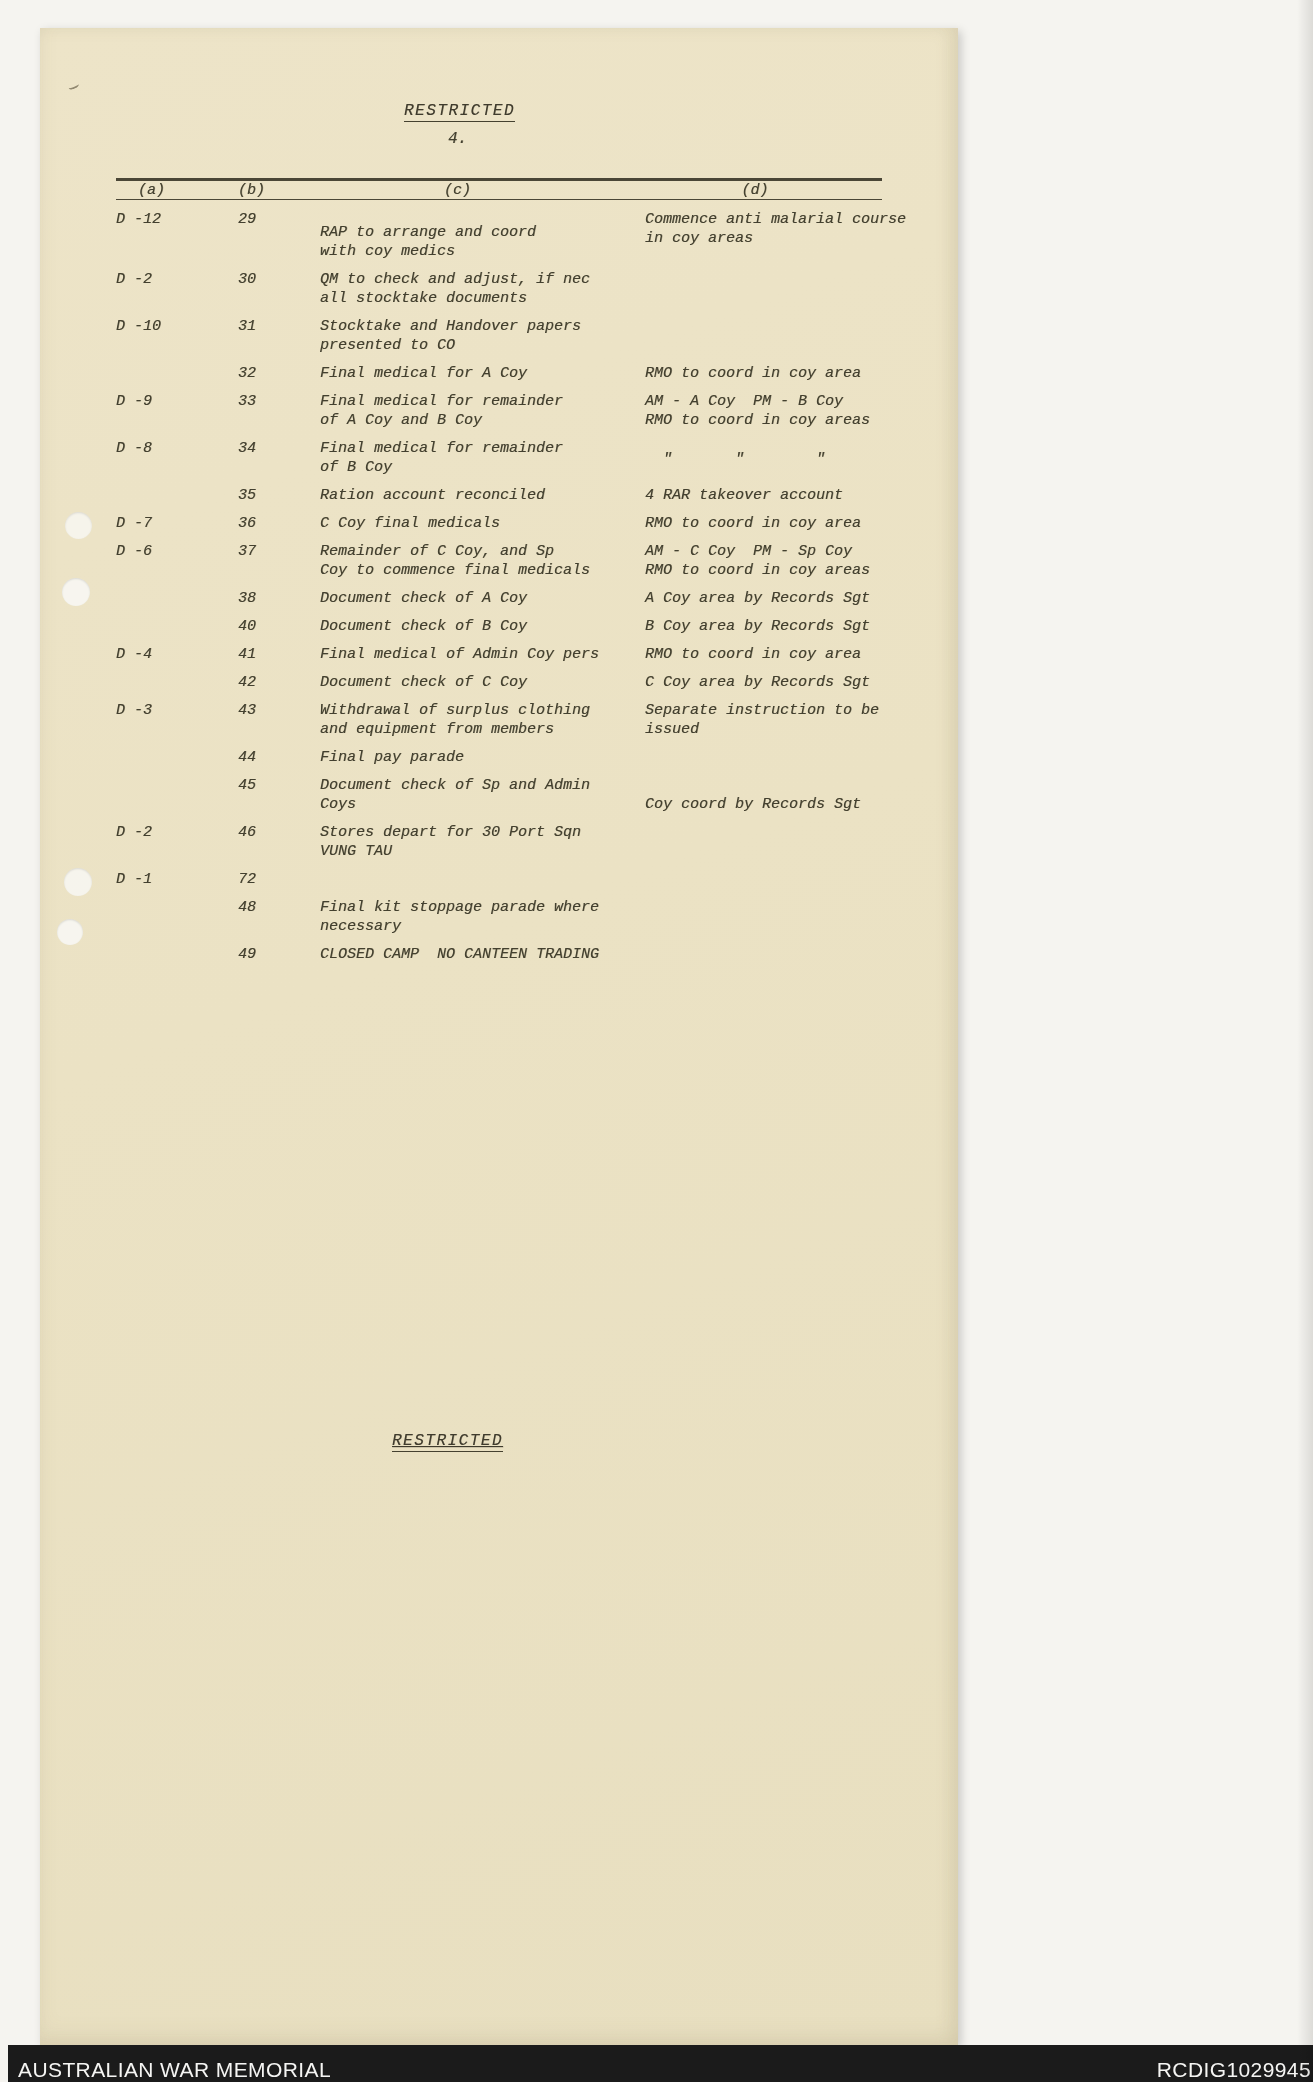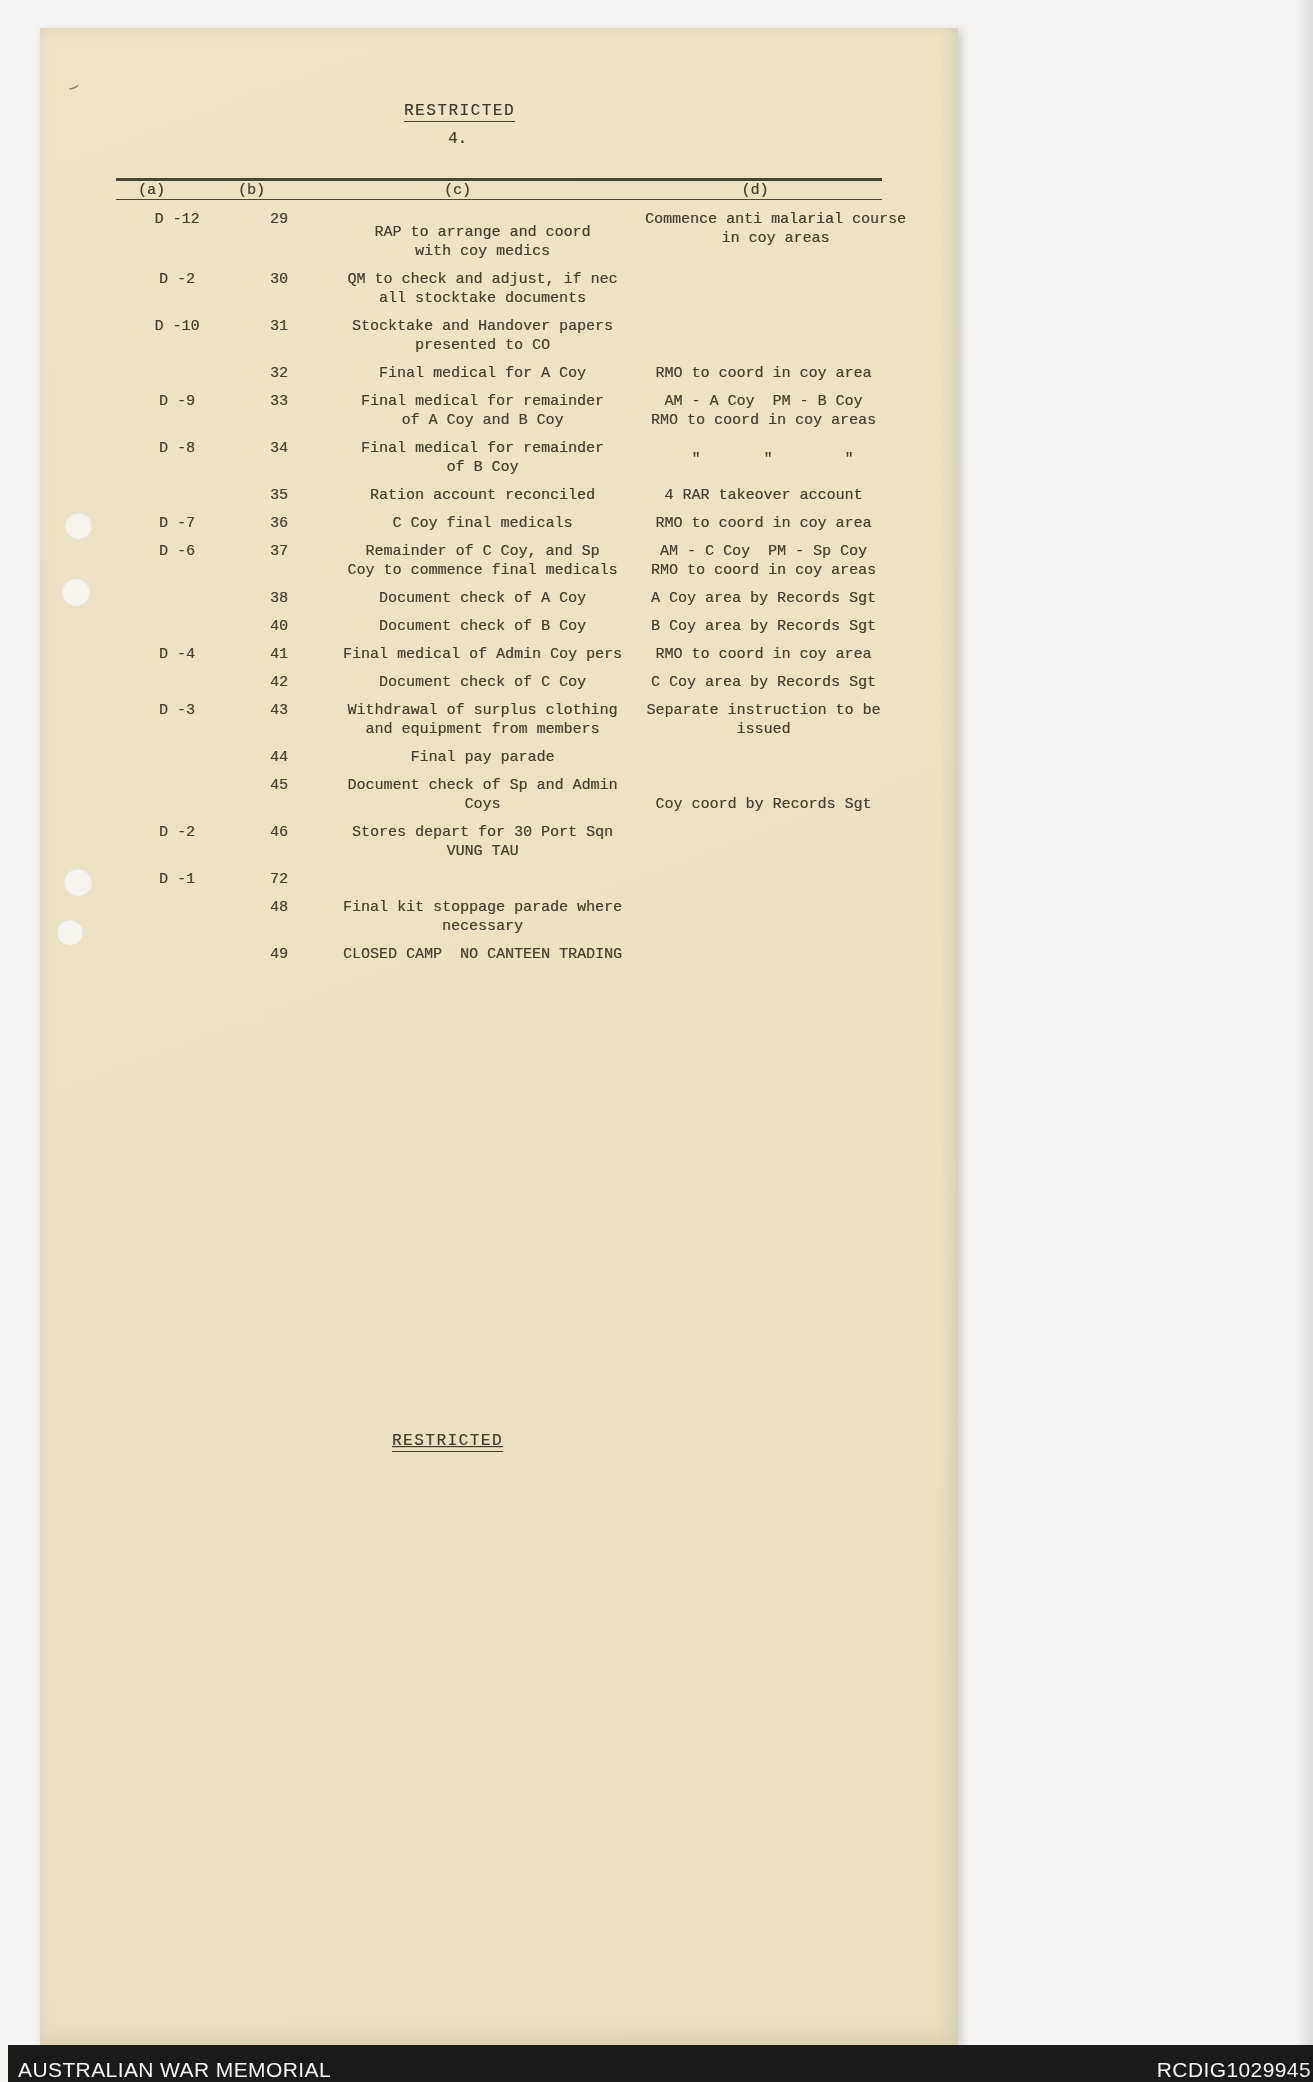--- a/index.html
+++ b/index.html
@@ -17,41 +17,41 @@
 
   .paper {
     position:absolute; left:40px; top:28px; width:918px; height:2017px;
     background:linear-gradient(160deg,#ede4c8 0%,#ebe2c4 45%,#e8dfc0 100%);
     box-shadow:3px 3px 9px rgba(0,0,0,0.18),
                inset -8px 0 16px rgba(120,105,70,0.10),
                inset 0 -12px 20px rgba(120,105,70,0.07);
     color:#43402f;
   }
 
-  .ink { text-shadow:0.4px 0.4px 0.6px rgba(62,56,38,0.45); }
+  .ink { text-shadow:0.4px 0.4px 0.6px rgba(62,56,38,0.45);font-style:italic; }
 
   .classification {
     position:absolute; font-size:16px; letter-spacing:1.5px;
     color:#3f3b2d; border-bottom:1.6px solid #45412f; padding-bottom:1px;
   }
   .classification.top { left:364px; top:74px; }
   .classification.bottom { left:352px; top:1404px; text-decoration:underline; }
 
   .page-number { position:absolute; left:408px; top:102px; font-size:16px; }
 
   .doc-table { position:absolute; left:76px; top:150px; width:766px; font-size:15px; }
   .hline-double { height:3px; border-top:2px solid #4a4636; border-bottom:1px solid #4a4636; }
   .hrow { display:grid; grid-template-columns:122px 82px 325px 1fr; line-height:17px; padding-top:1px; }
   .hrow .ha { padding-left:22px; }
   .hrow .hc { text-align:center; padding-right:50px; }
   .hrow .hd { text-align:center; padding-right:17px; }
   .hline { border-bottom:1.4px solid #4a4636; }
 
   .tbody { margin-top:10px; }
-  .trow { display:grid; grid-template-columns:122px 82px 325px 1fr; margin-bottom:9px;text-align:center; }
+  .trow { display:grid; grid-template-columns:122px 82px 325px 1fr; margin-bottom:9px; }
   .trow > div { white-space:pre; line-height:19px; }
 
   .hole {
     position:absolute; border-radius:50%;
     background:#f8f7f2; box-shadow:inset 0 1px 2px rgba(0,0,0,0.12);
   }
   .h1 { left:25px; top:484px; width:27px; height:27px; opacity:.85; }
   .h2 { left:22px; top:550px; width:28px; height:28px; opacity:.95; }
   .h3 { left:24px; top:840px; width:28px; height:28px; opacity:.9; }
   .h4 { left:17px; top:891px; width:26px; height:26px; opacity:.95; }

